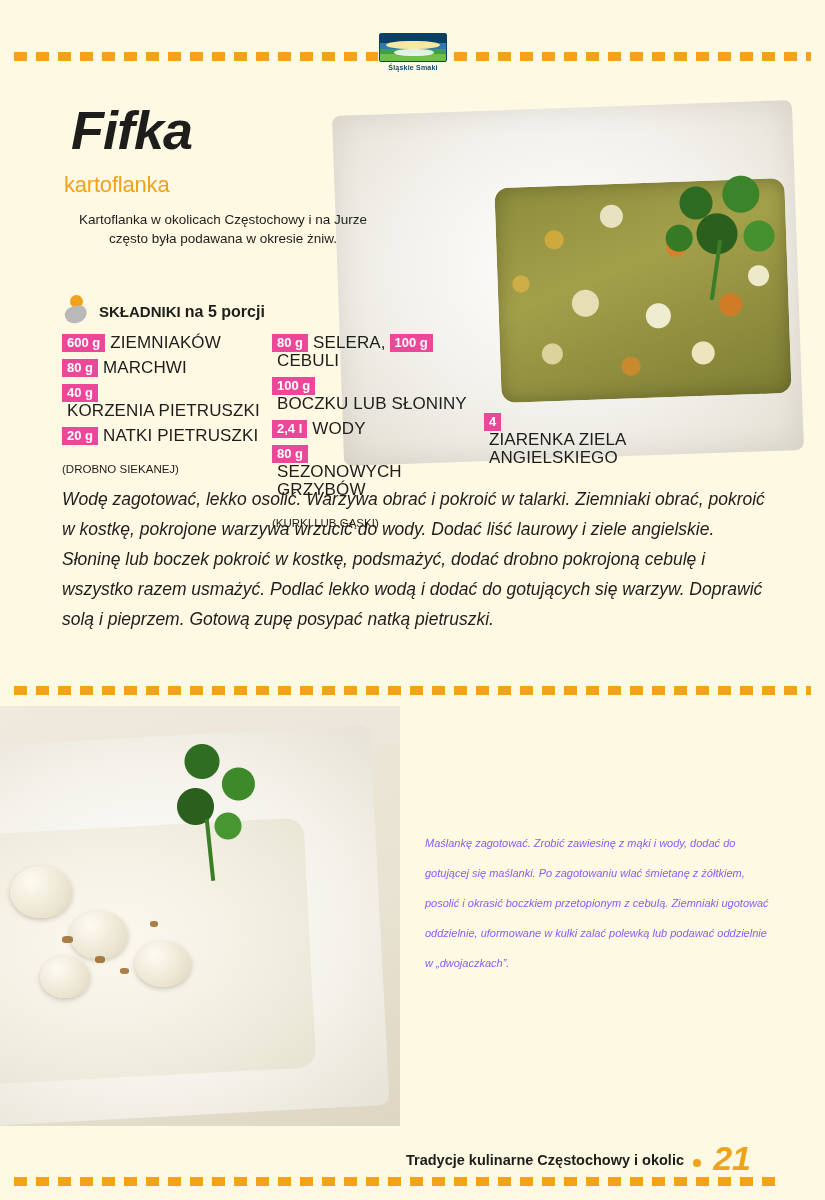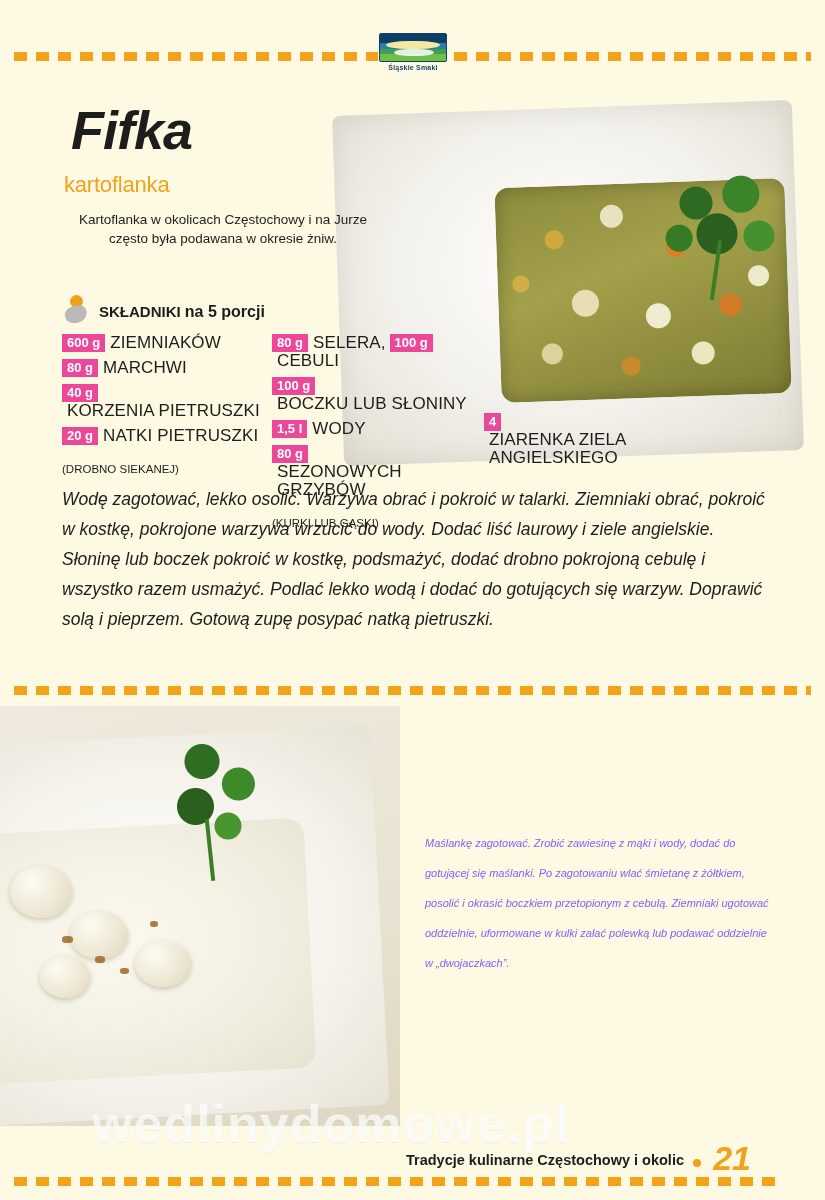--- a/index.html
+++ b/index.html
@@ -310,21 +310,21 @@
       <span class="qty">80 g</span>
       <span class="nm">SELERA,</span>
       <span class="qty" style="margin-left:4px">100 g</span>
       <span class="nm">CEBULI</span>
     </div>
     <div class="ing-row">
       <span class="qty">100 g</span>
       <span class="nm">BOCZKU LUB SŁONINY</span>
     </div>
     <div class="ing-row">
-      <span class="qty">1,5 l</span>
+      <span class="qty">2,4 l</span>
       <span class="nm">WODY</span>
     </div>
     <div class="ing-row">
       <span class="qty">80 g</span>
       <span class="nm">SEZONOWYCH GRZYBÓW</span>
       <span class="sub">(KURKI LUB GĄSKI)</span>
     </div>
   </div>
 
   <div class="ing-col c3">
@@ -347,21 +347,20 @@
     <div class="dump" style="left:40px;top:250px;width:50px;height:42px;"></div>
     <div class="bits" style="left:95px;top:250px;width:10px;height:7px;"></div>
     <div class="bits" style="left:120px;top:262px;width:9px;height:6px;"></div>
     <div class="bits" style="left:62px;top:230px;width:11px;height:7px;"></div>
     <div class="bits" style="left:150px;top:215px;width:8px;height:6px;"></div>
     <div class="parsley2"></div>
   </div>
 
   <div class="method2">Maślankę zagotować. Zrobić zawiesinę z mąki i wody, dodać do gotującej się maślanki. Po zagotowaniu wlać śmietanę z żółtkiem, posolić i okrasić boczkiem przetopionym z cebulą. Ziemniaki ugotować oddzielnie, uformowane w kulki zalać polewką lub podawać oddzielnie w „dwojaczkach”.</div>
 
-  <div class="watermark"><span>wedlinydomowe</span><span class="pl">.pl</span></div>
 
   <div class="footer-bar">
     <div class="footer-text">Tradycje kulinarne Częstochowy i okolic</div>
     <div class="footer-dot"></div>
     <div class="page-num">21</div>
     <div class="footer-line"></div>
   </div>
 
 </div>
 

